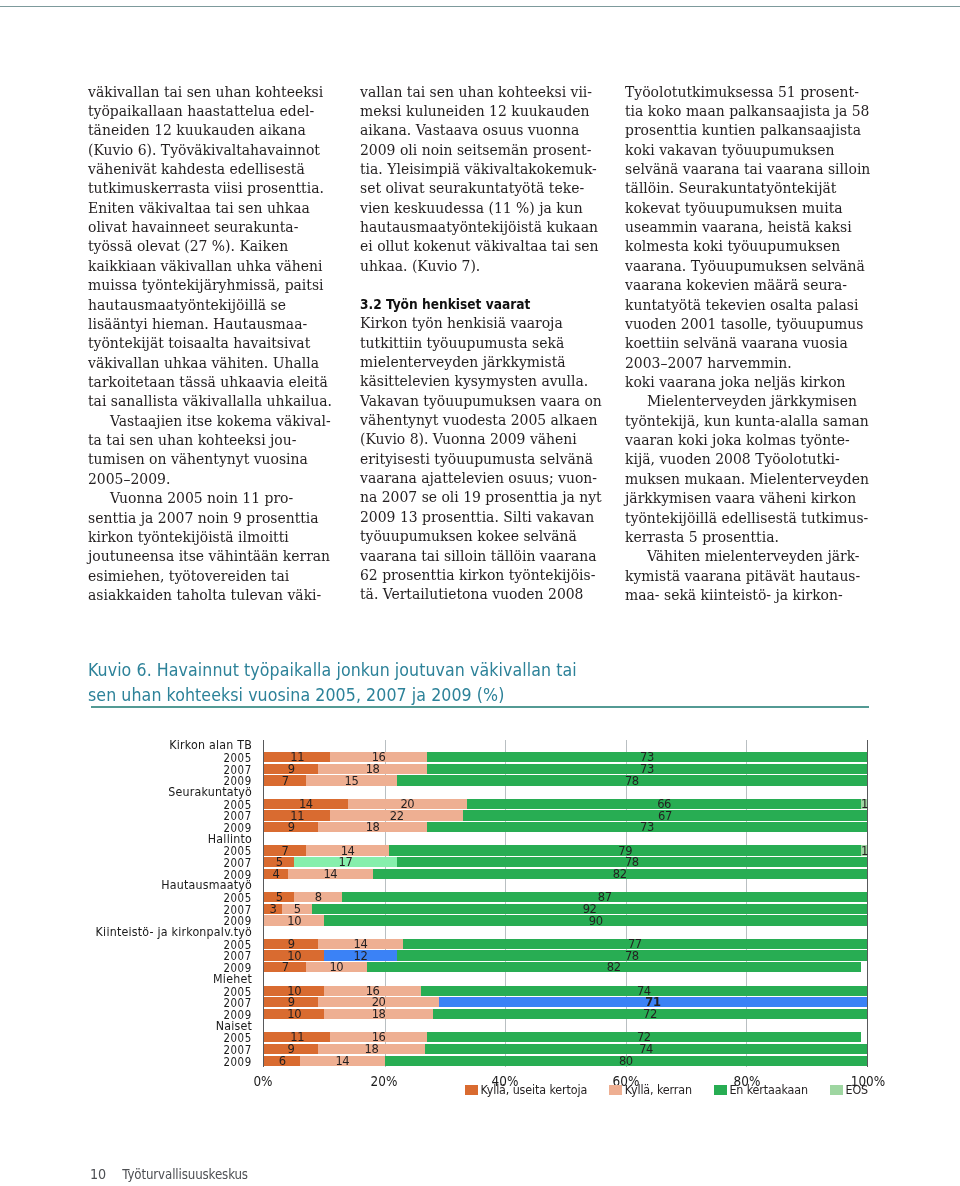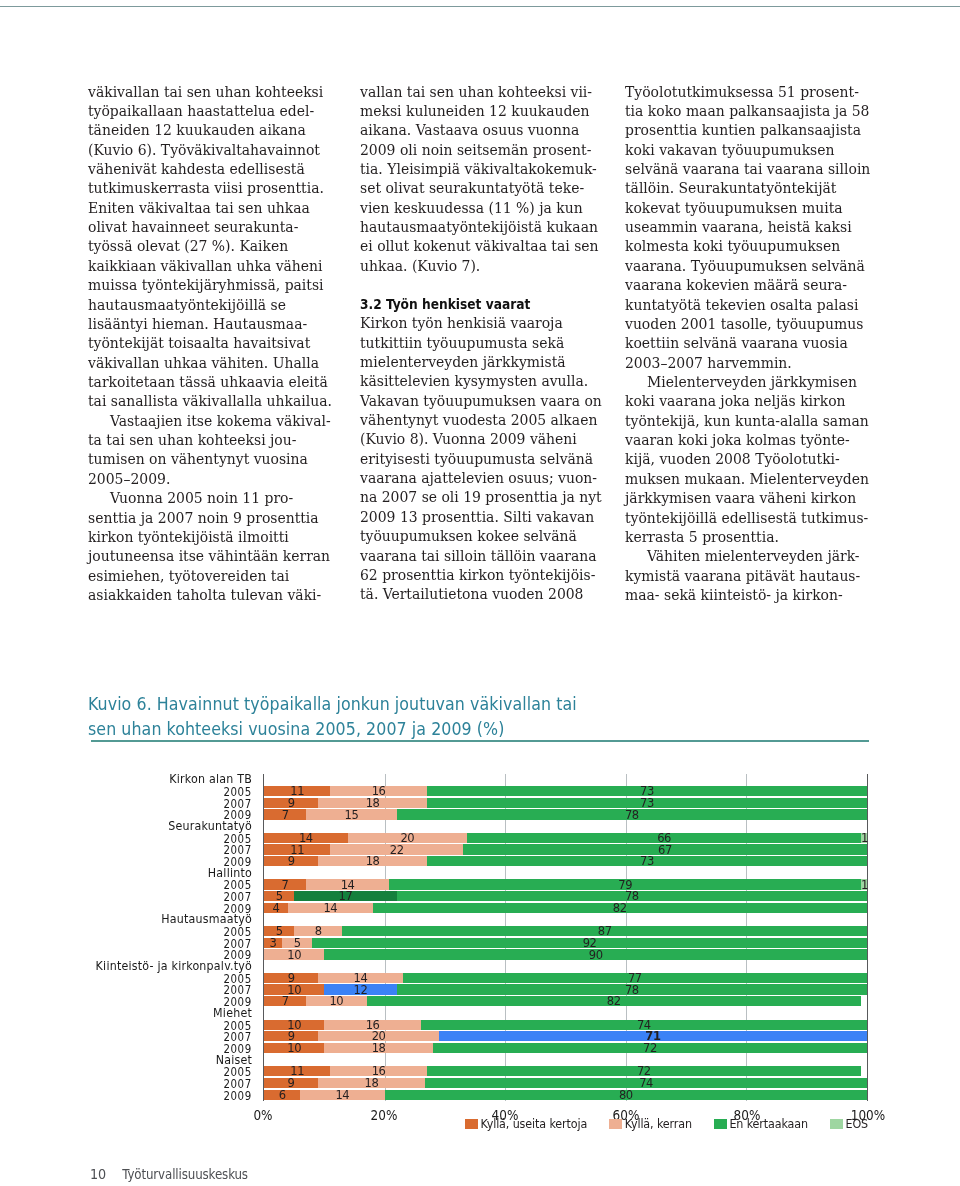--- a/index.html
+++ b/index.html
@@ -7,21 +7,21 @@
   .page{position:relative;width:960px;height:1186px;}
   .rule-top{position:absolute;left:0;top:5.7px;width:960px;height:1.2px;background:#7d9a9c;}
   .cols{position:absolute;left:88px;top:82.6px;width:784px;}
   .col{position:absolute;top:0;width:248px;font-size:15.5px;line-height:19.36px;color:#231f20;}
   .para{margin:0;}
   .tline{text-align:left;white-space:pre;}
   .tline.first{text-indent:22px;}
   .sub{font-family:"DejaVu Sans Condensed","DejaVu Sans",sans-serif;font-weight:bold;font-size:13.6px;line-height:19.05px;margin-top:19px;color:#111;}
 
   
-  .figure{position:absolute;left:88px;top:657.5px;width:784px;font-family:"DejaVu Sans Condensed","DejaVu Sans",sans-serif;margin-top:34px;}
+  .figure{position:absolute;left:88px;top:657.5px;width:784px;font-family:"DejaVu Sans Condensed","DejaVu Sans",sans-serif;}
   .fig-caption{color:#2d8299;font-size:17.6px;line-height:25.8px;letter-spacing:0.08px;}
   .fig-rule{position:absolute;left:2.5px;top:48.9px;height:1.2px;background:#539a94;width:778.5px;}
   .chart{position:absolute;left:0;top:82.9px;width:784px;}
   .chart-body{position:relative;display:flex;}
   .ylabels{width:175px;box-sizing:border-box;padding-right:11px;text-align:right;font-size:12px;color:#1a1a1a;font-family:"DejaVu Sans Condensed","DejaVu Sans",sans-serif;}
   .grp-lab{height:11.68px;line-height:11.2px;font-size:12.3px;letter-spacing:0.22px;}
   .yr-lab{height:11.68px;line-height:12.6px;font-size:11.4px;letter-spacing:0.55px;padding-right:0.3px;}
   .plot{position:relative;width:605px;border-left:1.4px solid #58595b;border-right:1.4px solid #58595b;box-sizing:border-box;}
   .gridline{position:absolute;top:0;bottom:0;width:1px;background:#b9bfc2;z-index:0;}
   .bar-row,.grp-spacer{position:relative;z-index:1;}
@@ -127,22 +127,22 @@
           <div class="tline">useammin vaarana, heistä kaksi</div>
           <div class="tline">kolmesta koki työuupumuksen</div>
           <div class="tline">vaarana. Työuupumuksen selvänä</div>
           <div class="tline">vaarana kokevien määrä seura-</div>
           <div class="tline">kuntatyötä tekevien osalta palasi</div>
           <div class="tline">vuoden 2001 tasolle, työuupumus</div>
           <div class="tline">koettiin selvänä vaarana vuosia</div>
           <div class="tline last">2003–2007 harvemmin.</div>
         </div>
         <div class="para ind">
+          <div class="tline">koki vaarana joka neljäs kirkon</div>
           <div class="tline first">Mielenterveyden järkkymisen</div>
-          <div class="tline">koki vaarana joka neljäs kirkon</div>
           <div class="tline">työntekijä, kun kunta-alalla saman</div>
           <div class="tline">vaaran koki joka kolmas työnte-</div>
           <div class="tline">kijä, vuoden 2008 Työolotutki-</div>
           <div class="tline">muksen mukaan. Mielenterveyden</div>
           <div class="tline">järkkymisen vaara väheni kirkon</div>
           <div class="tline">työntekijöillä edellisestä tutkimus-</div>
           <div class="tline last">kerrasta 5 prosenttia.</div>
         </div>
         <div class="para ind">
           <div class="tline first">Vähiten mielenterveyden järk-</div>
@@ -278,21 +278,21 @@
                 <span class="seg-val">79</span>
               </div>
               <div class="seg s3" style="width: 1%; background: rgb(158, 214, 161);">
                 <span class="seg-val">1</span>
               </div>
             </div>
             <div class="bar-row">
               <div class="seg s0" style="width: 5%; background: rgb(217, 107, 48);">
                 <span class="seg-val">5</span>
               </div>
-              <div class="seg s1" style="width: 17%; background: #15803d;">
+              <div class="seg s1" style="width: 17%; background: #86efac;">
                 <span class="seg-val">17</span>
               </div>
               <div class="seg s2" style="width: 78%; background: rgb(40, 173, 83);">
                 <span class="seg-val">78</span>
               </div>
             </div>
             <div class="bar-row">
               <div class="seg s0" style="width: 4%; background: rgb(217, 107, 48);">
                 <span class="seg-val">4</span>
               </div>

